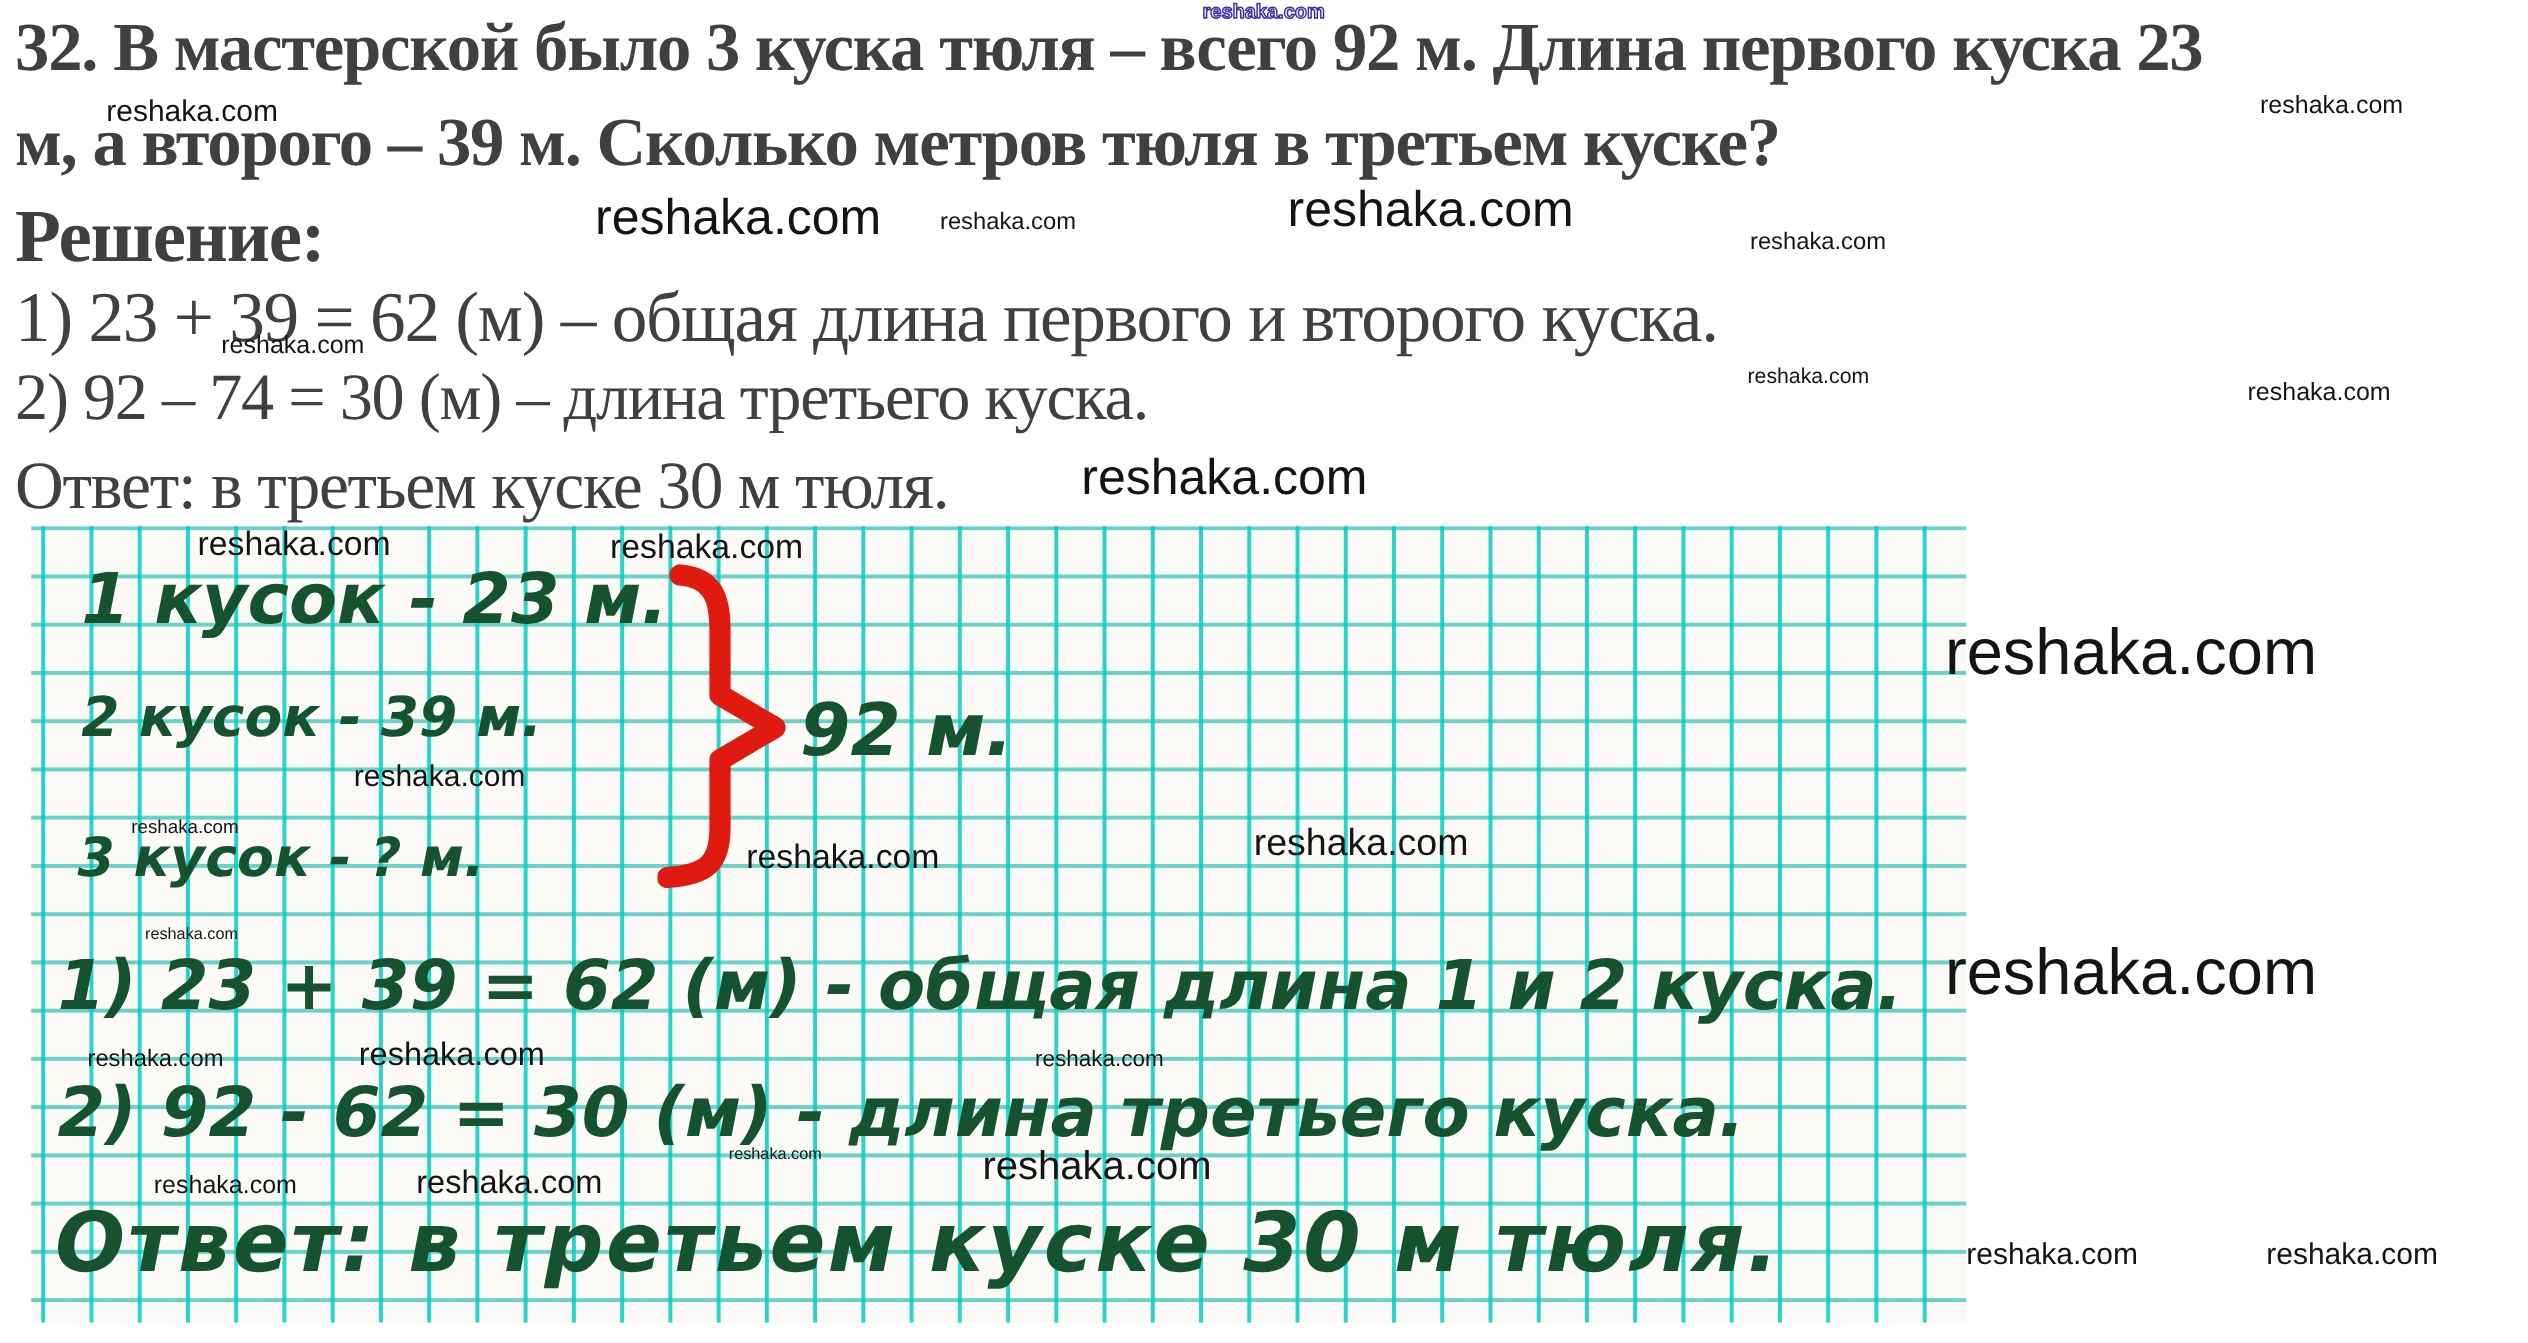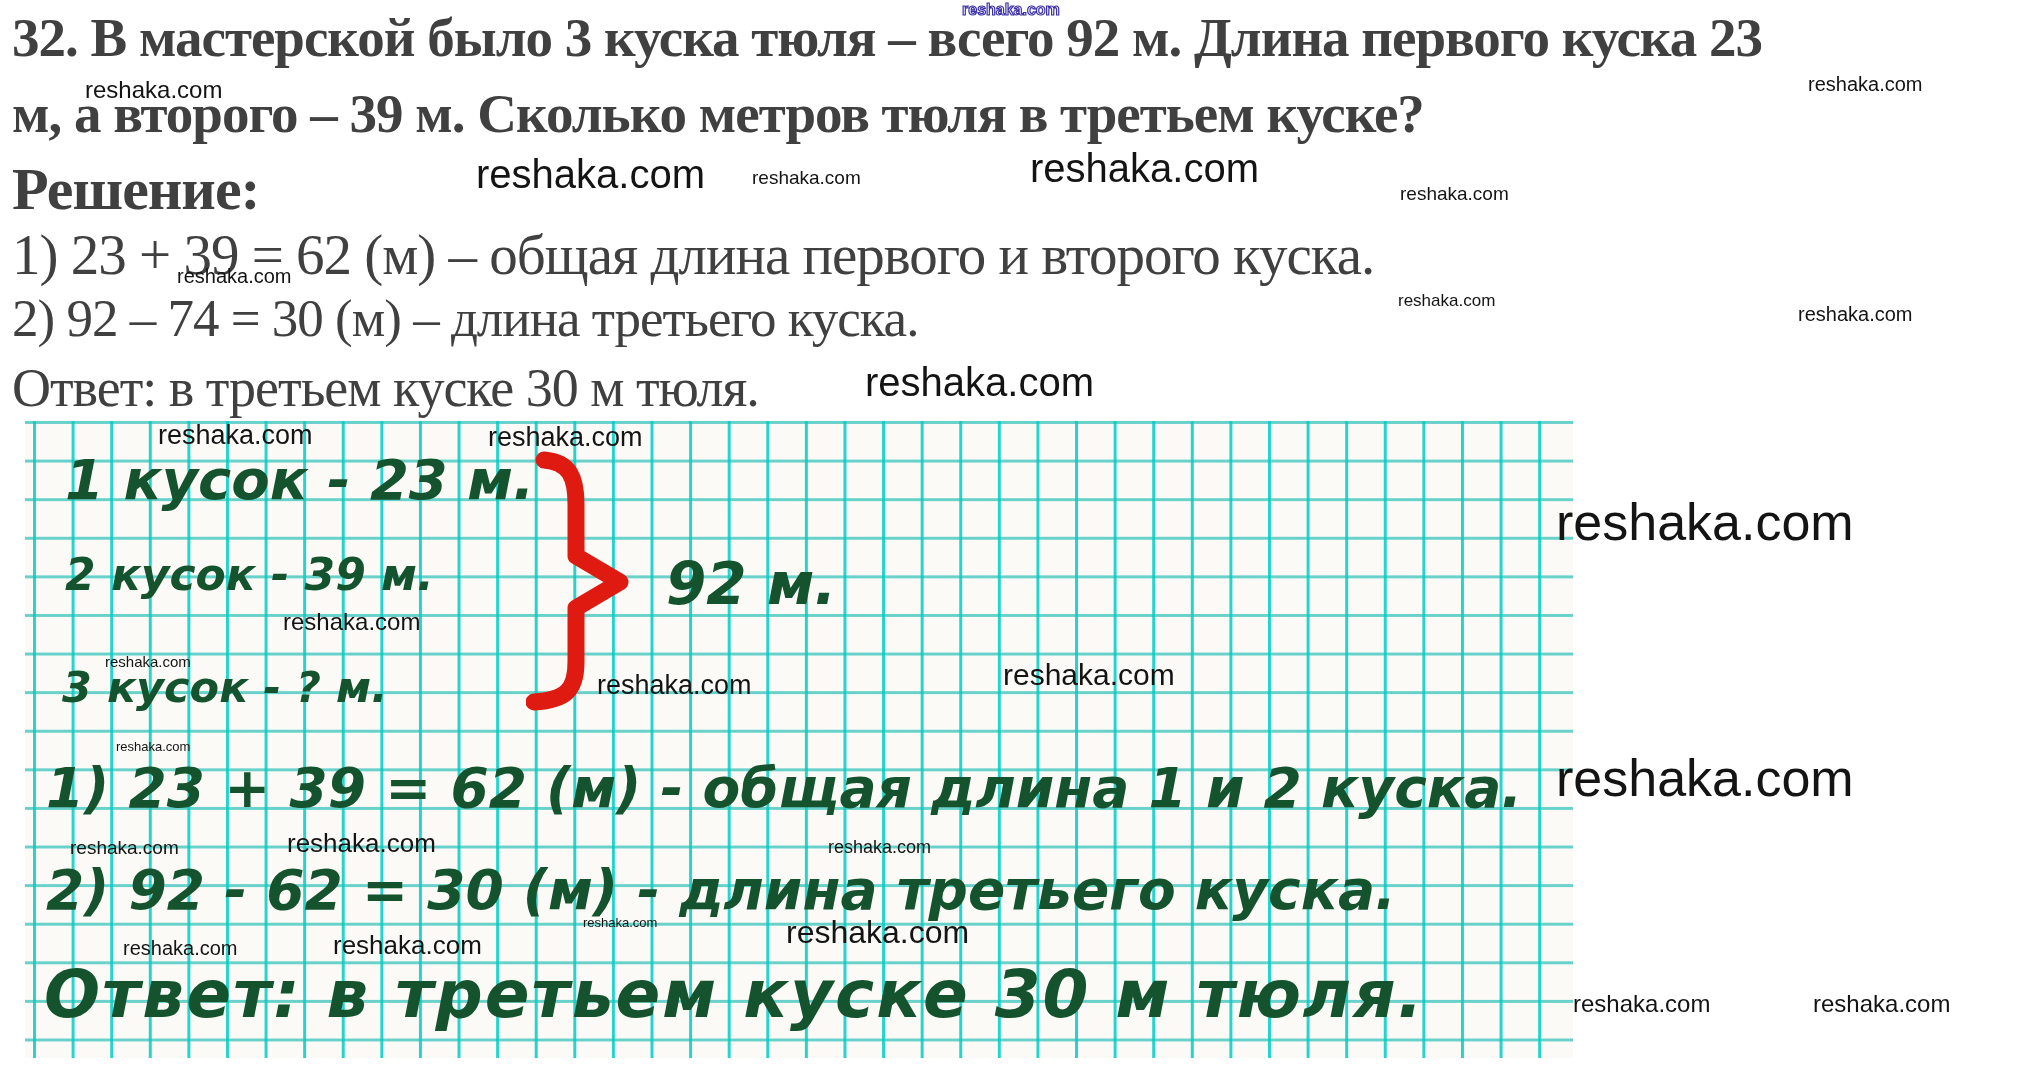--- a/index.html
+++ b/index.html
@@ -67,21 +67,21 @@
 <div class="abs red" style="left:65px;top:452px;font-size:56px;">1 кусок - 23 м.</div>
 
 <div class="abs red" style="left:65px;top:553px;font-size:44px;">2 кусок - 39 м.</div>
 
 <div class="abs red" style="left:62px;top:666px;font-size:43px;">3 кусок - ? м.</div>
 
 <svg class="brace-svg" width="105" height="262" viewBox="0 0 105 262">
   <path d="M 18,10 C 44,12 50,28 50,54 L 50,106 L 94,132 L 50,158 L 50,212 C 50,240 40,250 8,252" fill="none" stroke="#df1a10" stroke-width="17" stroke-linecap="round" stroke-linejoin="round"></path>
 </svg>
 
-<div class="abs red" style="left:640px;top:555px;font-size:58px;margin-left:26px;">92 м.</div>
+<div class="abs red" style="left:640px;top:555px;font-size:58px;">92 м.</div>
 
 <div class="abs red" style="left:46px;top:761px;font-size:55px;">1) 23 + 39 = 62 (м) - общая длина 1 и 2 куска.</div>
 
 <div class="abs red" style="left:46px;top:863px;font-size:55px;">2) 92 - 62 = 30 (м) - длина третьего куска.</div>
 
 <div class="abs red" style="left:44px;top:962px;font-size:66px;letter-spacing:2px;">Ответ: в третьем куске 30 м тюля.</div>
 
 <div id="watermarks">
     <span class="wm wm-purple" style="left: 962px; top: 2px; font-size: 16px;">reshaka.com</span>
     <span class="wm" style="left: 85px; top: 78px; font-size: 24px;">reshaka.com</span>

